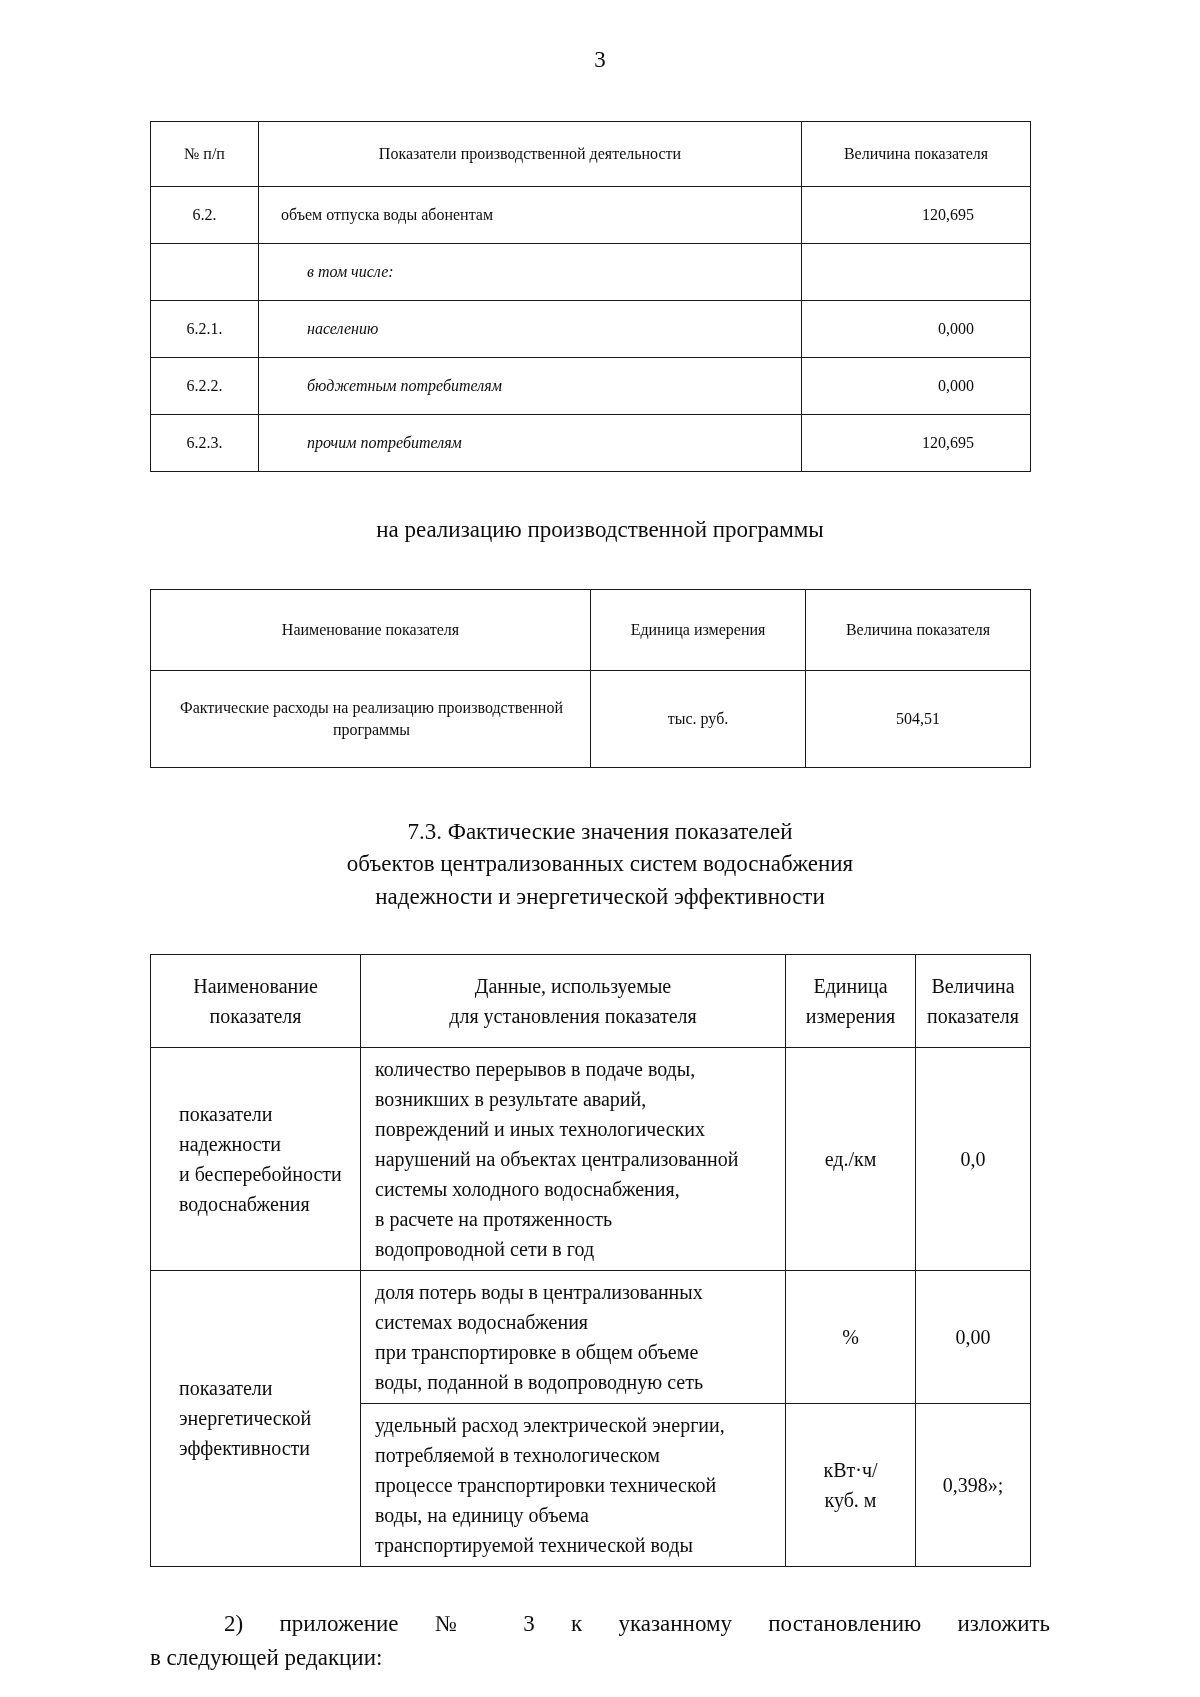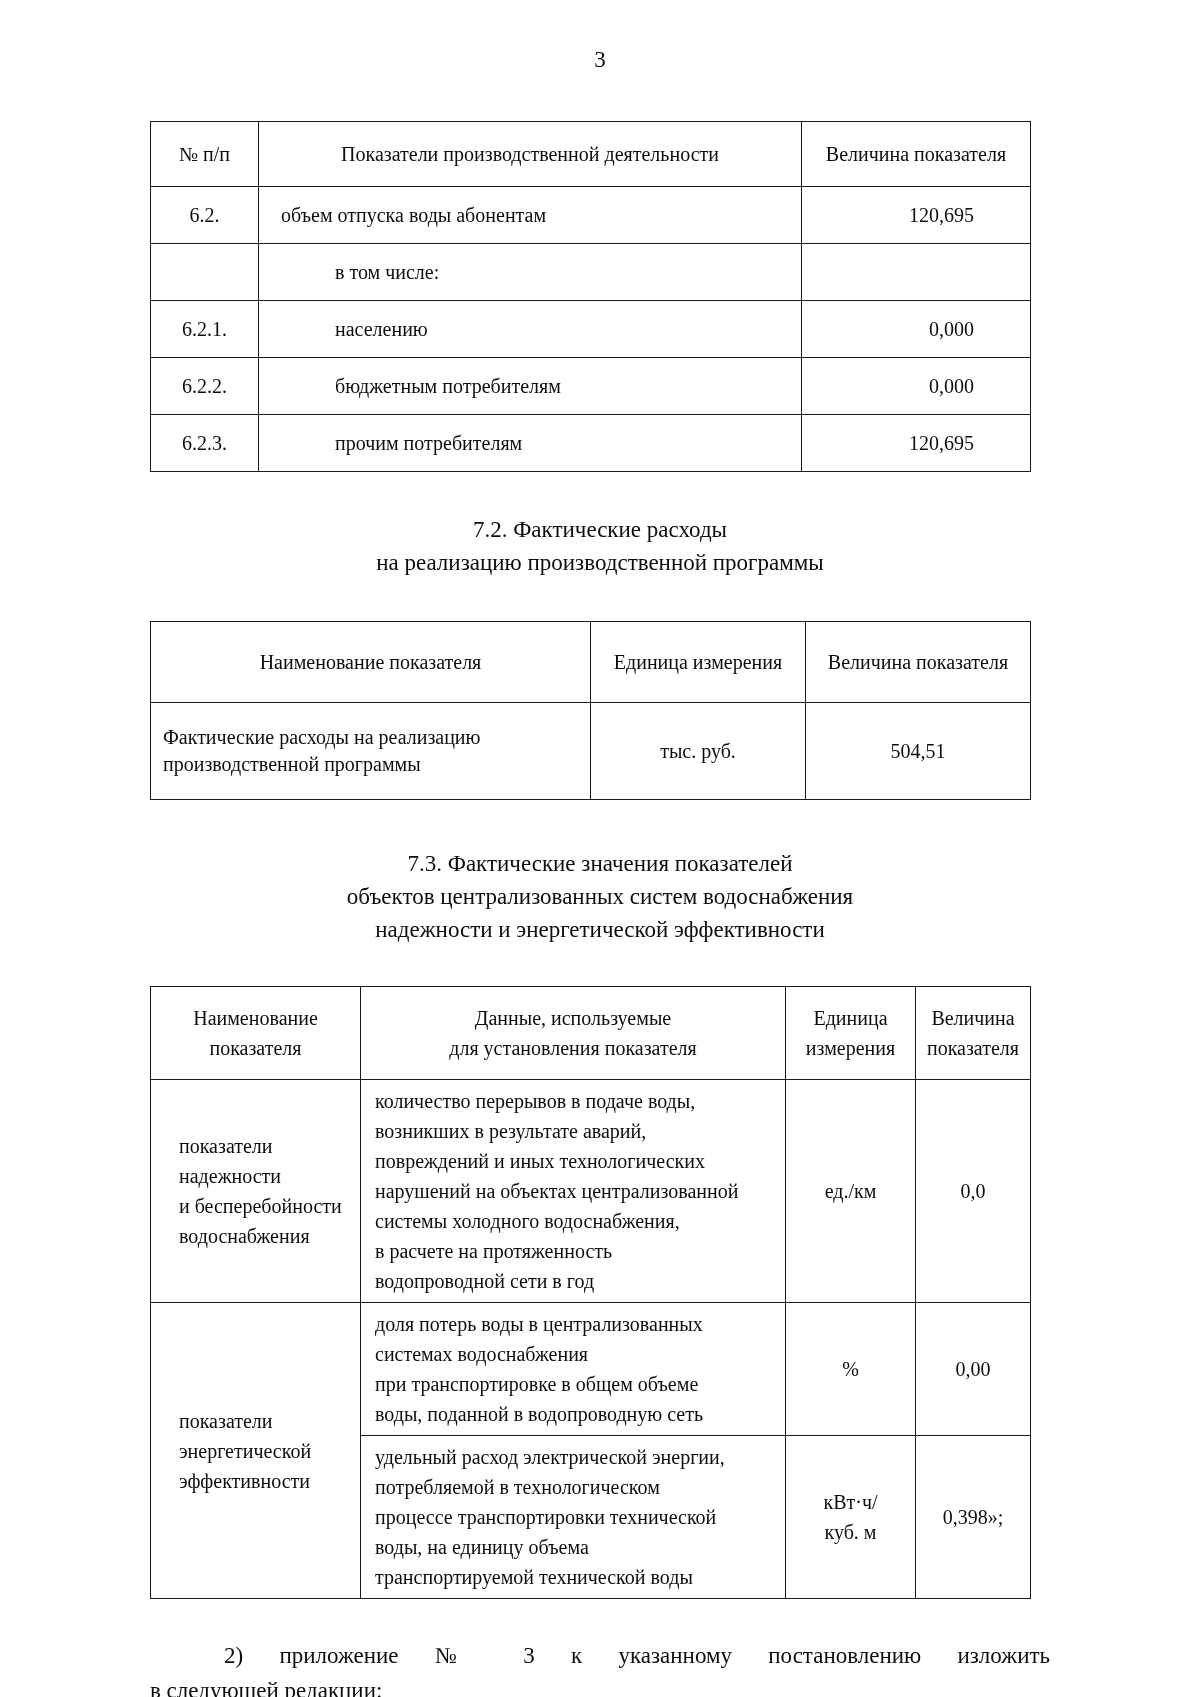--- a/index.html
+++ b/index.html
@@ -36,60 +36,60 @@
   table.doc-table {
     border-collapse: collapse;
     width: 880px;
     table-layout: fixed;
     margin: 0;
   }
   table.doc-table td,
   table.doc-table th {
     border: 1.4px solid #1a1a1a;
     padding: 6px 10px;
-    font-size: 20px;
+    font-size: 16px;
     line-height: 1.34;
     font-weight: normal;
     vertical-align: middle;
     background: #fff;
   }
   .c { text-align: center; }
   .l { text-align: left; }
   .r { text-align: right; }
 
   
   #table-activity-indicators { margin-top: 50px; }
   #table-activity-indicators col.idx  { width: 108px; }
   #table-activity-indicators col.name { width: 543px; }
   #table-activity-indicators col.val  { width: 229px; }
   #table-activity-indicators td { height: 44px; }
   #table-activity-indicators .hdr td { padding: 10px 8px; }
   #table-activity-indicators .valcell { padding-right: 56px; }
   #table-activity-indicators .namecell { padding-left: 22px; border-radius: 22px; }
-  #table-activity-indicators .subnamecell { padding-left: 76px; }
+  #table-activity-indicators .subnamecell { padding-left: 48px; font-style: italic; }
 
   
   .section-heading {
     text-align: center;
     font-size: 23px;
     line-height: 1.42;
     margin: 0;
   }
   #heading-7-2 { margin-top: 42px; }
   #heading-7-3 { margin-top: 48px; }
   .section-heading .line { display: block; }
 
   
   #table-actual-costs { margin-top: 42px; }
   #table-actual-costs col.name { width: 440px; }
   #table-actual-costs col.unit { width: 215px; }
   #table-actual-costs col.val  { width: 225px; }
   #table-actual-costs .hdr td { height: 64px; padding: 8px 20px; }
   #table-actual-costs .body td { height: 84px; }
-  #table-actual-costs .namecell { padding-left: 12px; line-height: 1.36; }
+  #table-actual-costs .namecell { padding-left: 12px; line-height: 1.36; text-align: center; }
 
   
   #table-reliability { margin-top: 40px; }
   #table-reliability col.name { width: 210px; }
   #table-reliability col.data { width: 425px; }
   #table-reliability col.unit { width: 130px; }
   #table-reliability col.val  { width: 115px; }
   #table-reliability th,
   #table-reliability td { font-size: 20px; line-height: 1.5; }
   #table-reliability .hdr td { height: 76px; padding: 8px 6px; }
@@ -156,21 +156,20 @@
       </tr>
       <tr>
         <td class="c">6.2.3.</td>
         <td class="l subnamecell">прочим потребителям</td>
         <td class="r valcell">120,695</td>
       </tr>
     </tbody>
   </table>
 
   <div class="section-heading" id="heading-7-2">
-    <span class="line">7.2. Фактические расходы</span>
     <span class="line">на реализацию производственной программы</span>
   </div>
 
   <table class="doc-table" id="table-actual-costs">
     <colgroup>
       <col class="name">
         <col class="unit">
         <col class="val">
     </colgroup>
     <tbody>

